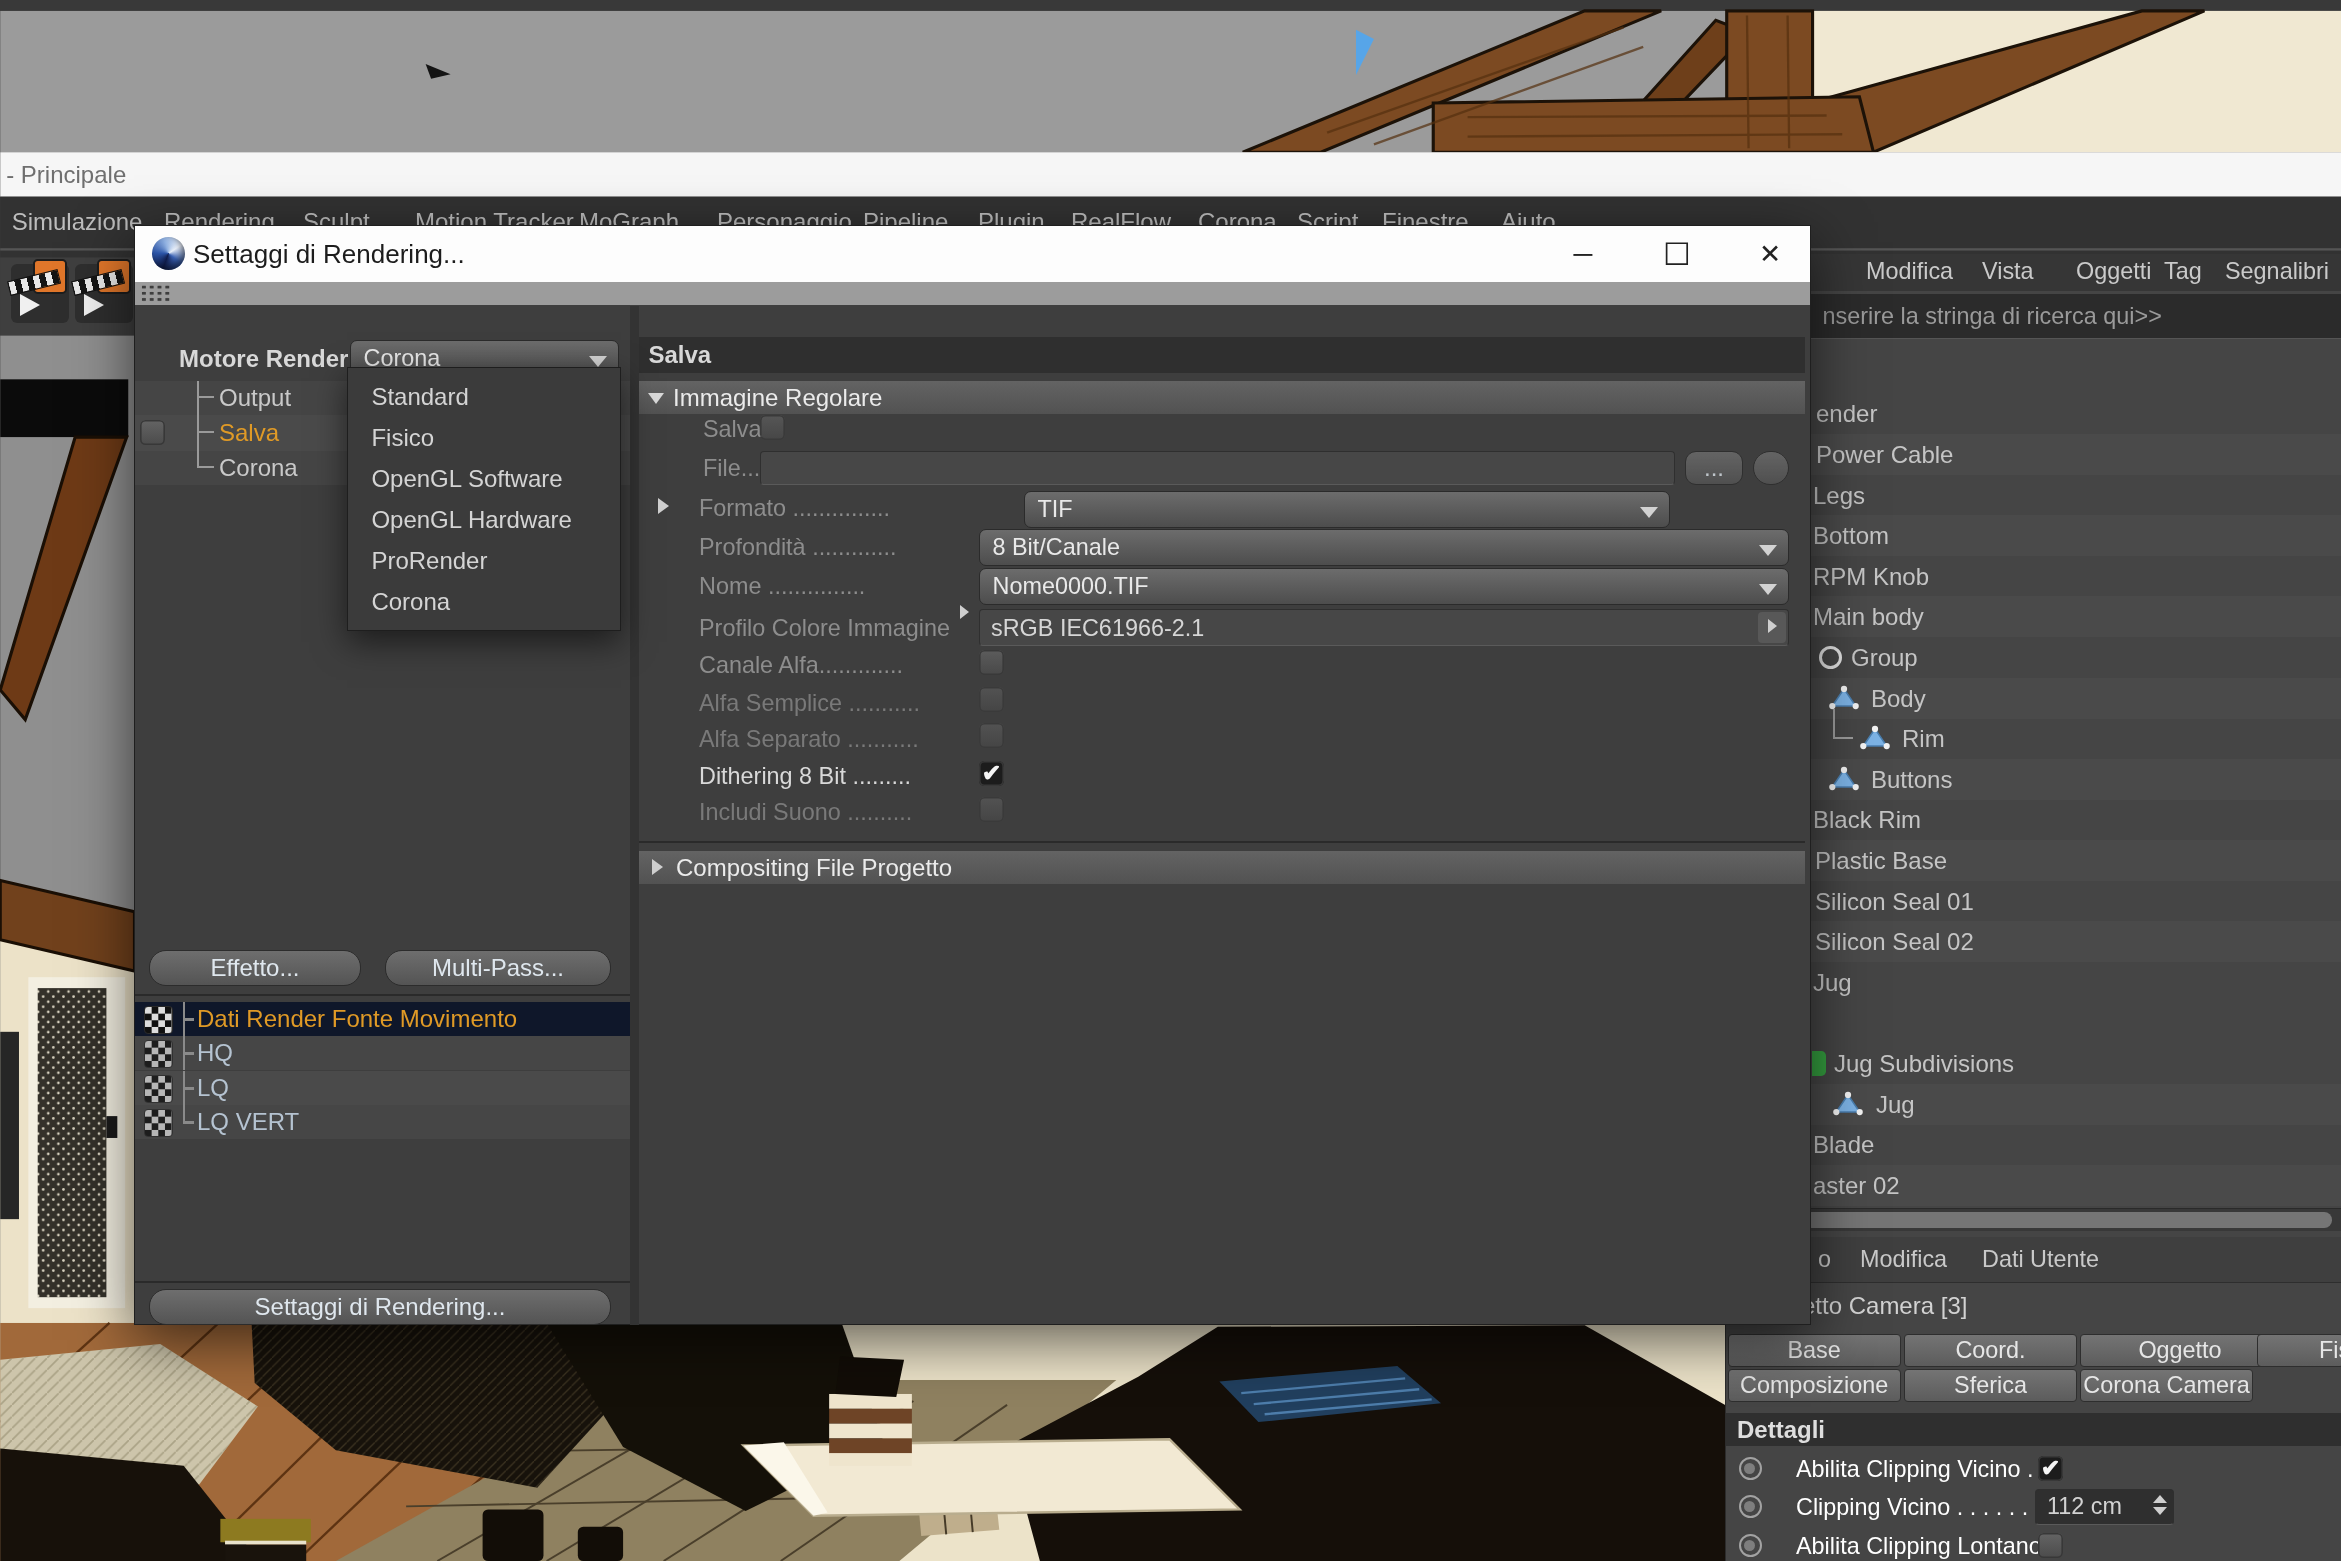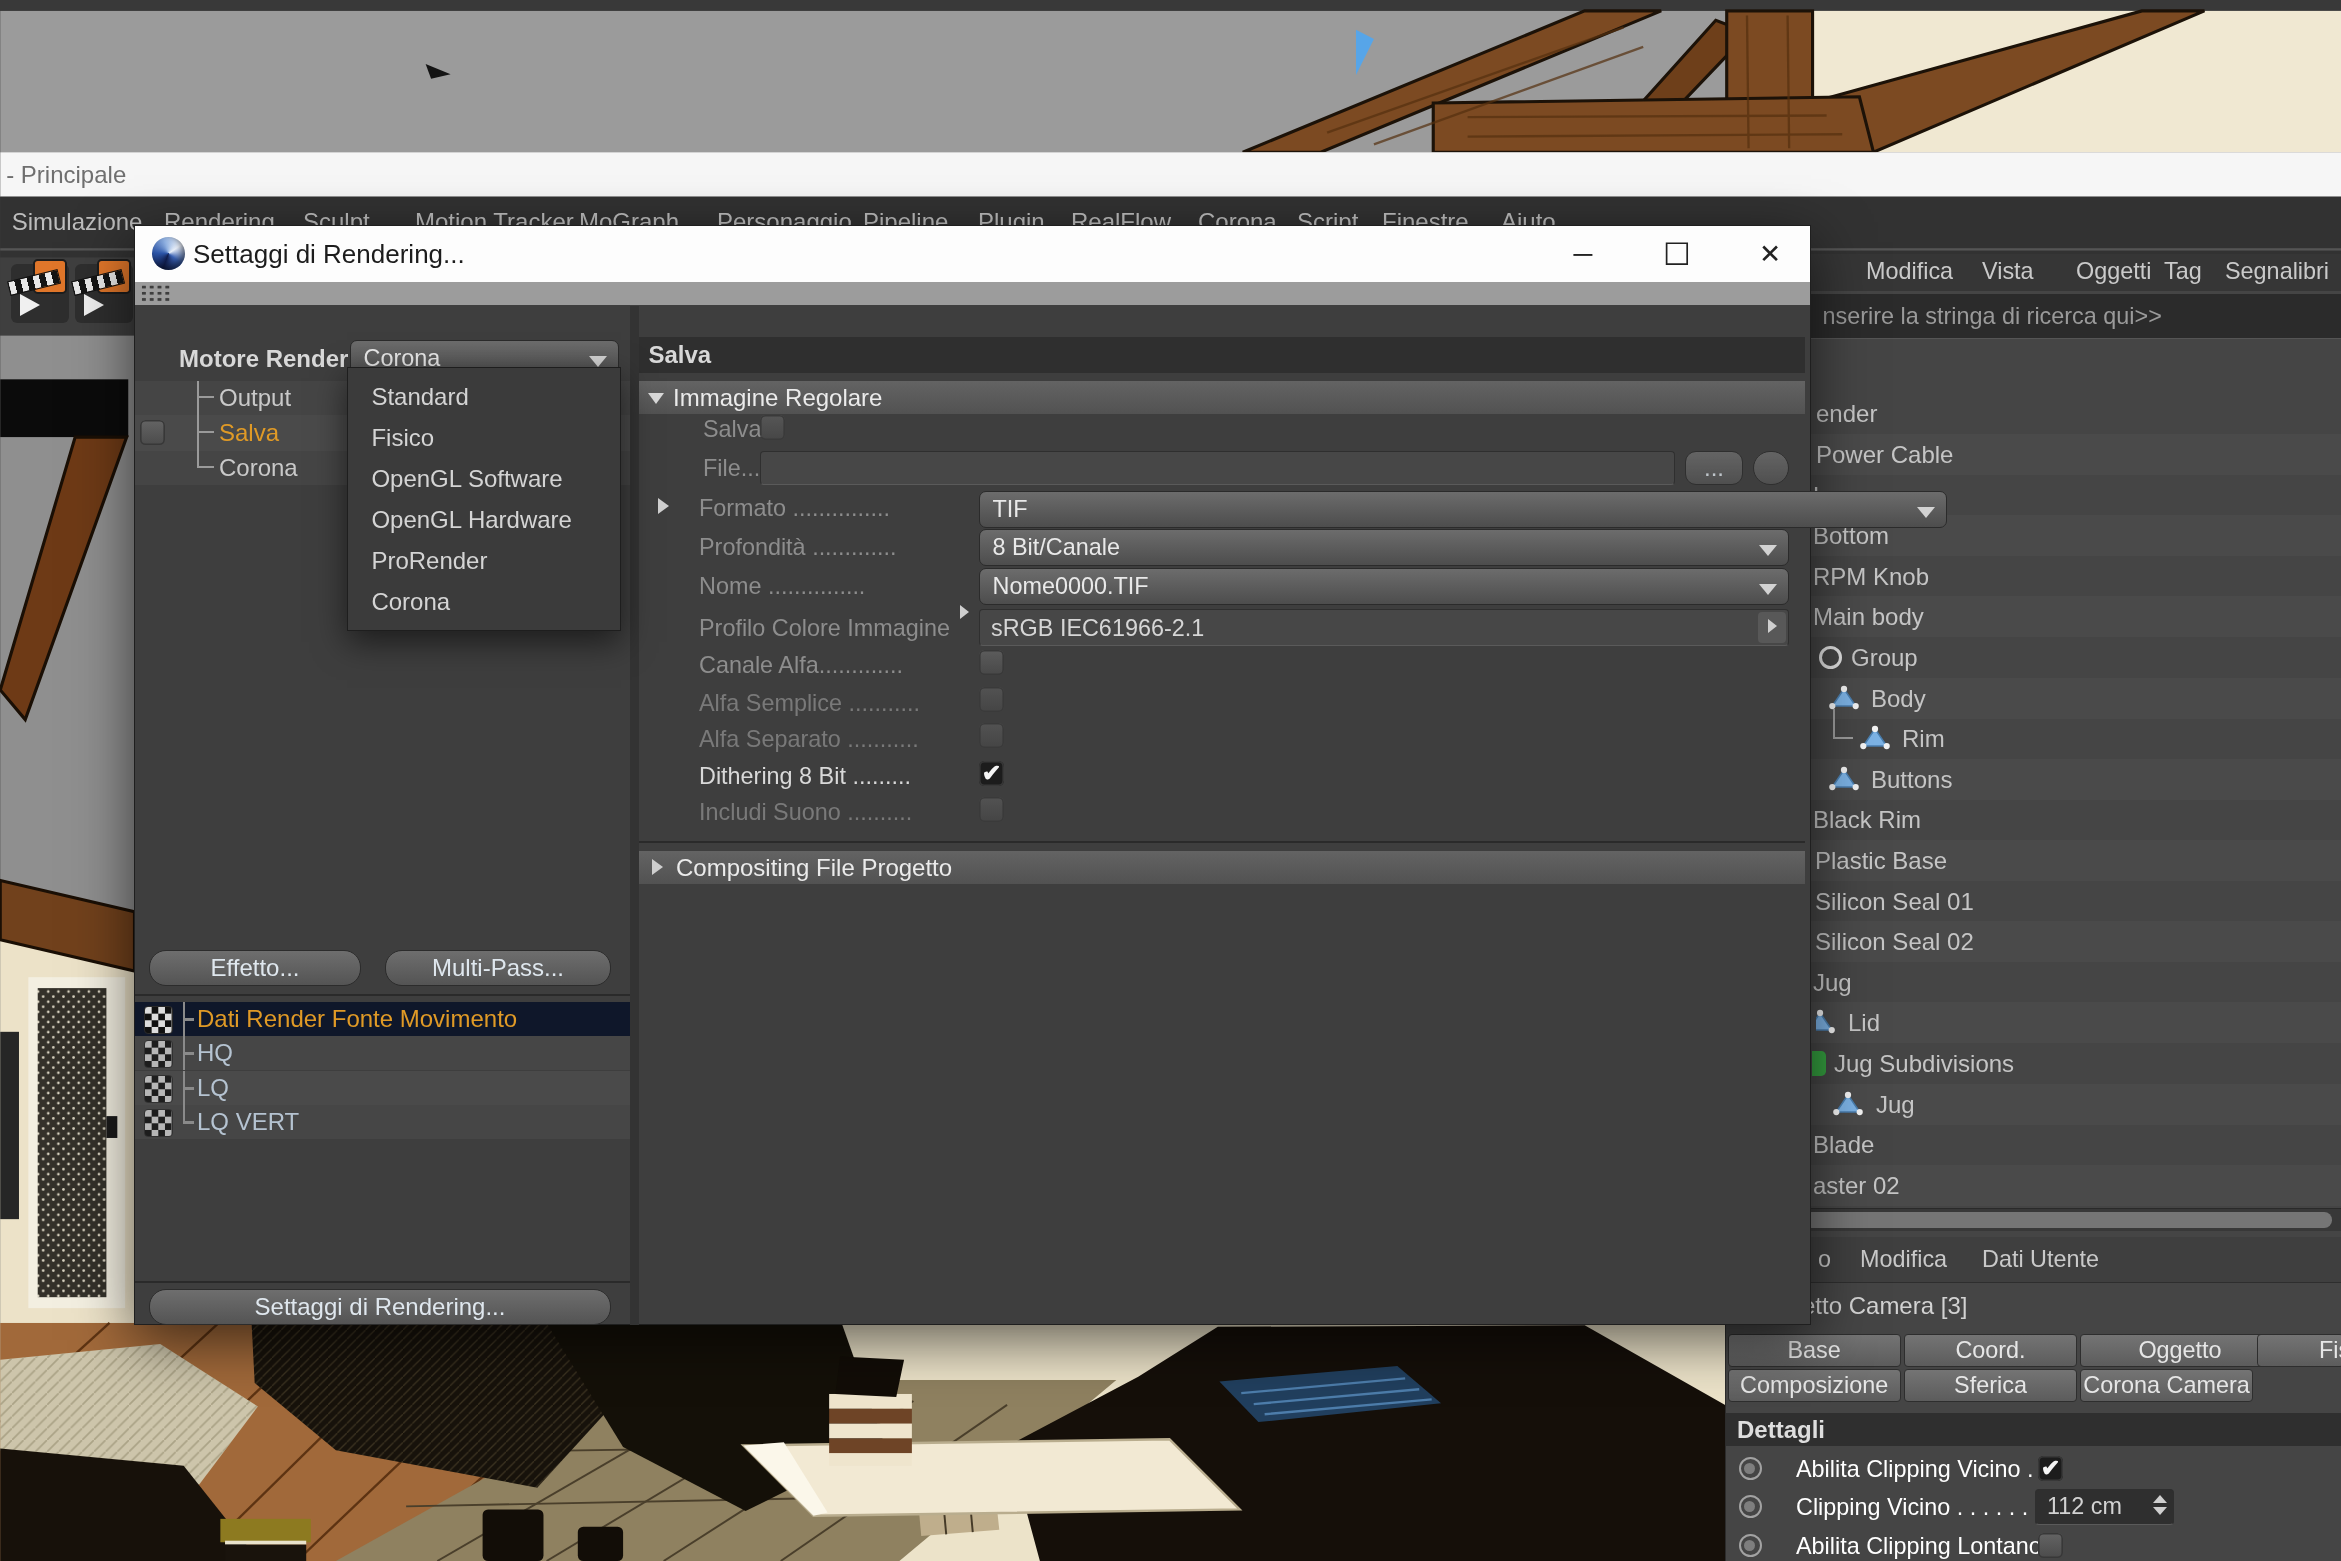--- a/index.html
+++ b/index.html
@@ -275,28 +275,20 @@
     </div>
   <div class="om-row" style="top:881px">
       <span class="om-label nw" style="left:19px">Silicon Seal 01</span>
     </div>
   <div class="om-row alt" style="top:921px">
       <span class="om-label nw" style="left:19px">Silicon Seal 02</span>
     </div>
   <div class="om-row" style="top:962px">
       <span class="om-label nw" style="left:17px">Jug</span>
     </div>
-  <div class="om-row alt" style="top:1002px">
-    <svg class="poly-icon" width="19" height="26.5" style="position:absolute;left:20px;top:7px;" viewBox="0 0 24 34">
-        <polygon points="5,5 20,27 -10,27" fill="#7cb2e4" stroke="#4a7eae" stroke-width="2"></polygon>
-        <circle cx="5" cy="5" r="4" fill="#f2f2f2"></circle>
-        <circle cx="20" cy="27" r="4" fill="#f2f2f2"></circle>
-      </svg>
-    <span class="om-label nw" style="left:52px">Lid</span>
-  </div>
   <div class="om-row" style="top:1043px">
     <span style="position:absolute;left:15.6px;top:7.8px;width:14px;height:25px;background:#35a040;border-radius:0 4.7px 4.7px 0;"></span>
     <span class="om-label nw" style="left:38px">Jug Subdivisions</span>
   </div>
   <div class="om-row alt" style="top:1084px">
     <svg class="poly-icon" width="30" height="26.5" style="position:absolute;left:37px;top:7px;" viewBox="0 0 38 34">
         <polygon points="19,5 34,27 4,27" fill="#7cb2e4" stroke="#4a7eae" stroke-width="2"></polygon>
         <circle cx="19" cy="5" r="4" fill="#f2f2f2"></circle>
         <circle cx="4" cy="27" r="4" fill="#f2f2f2"></circle>
         <circle cx="34" cy="27" r="4" fill="#f2f2f2"></circle>
@@ -398,21 +390,21 @@
     <div class="inset" style="left:625px;top:225px;width:915px;height:34px;">
       <span class="nw" style="position:absolute;left:9.4px;top:3.9px;font-size:23.4px;color:#bdbdbd;"></span>
     </div>
     <div class="pill-btn" style="left:1550px;top:225px;width:58px;height:34px;line-height:31px;border-radius:11px;opacity:.8;">
       <span>...</span>
     </div>
     <div class="pill-btn" style="left:1618px;top:225px;width:36px;height:34px;border-radius:17px;opacity:.8;"></div>
 
     <span class="tri-r" style="position:absolute;left:523px;top:272px;"></span>
     <span class="dlg-label nw" style="position:absolute;left:564px;top:269px;">Formato ...............</span>
-    <div class="dropdown" style="left:844px;top:265px;width:968px;">
+    <div class="dropdown" style="left:889px;top:265px;width:646px;">
       <span class="nw">TIF</span>
       <span class="dd-arrow"></span>
     </div>
 
     <span class="dlg-label nw" style="position:absolute;left:564px;top:308px;">Profondità .............</span>
     <div class="dropdown" style="left:844px;top:303px;width:810px;">
       <span class="nw">8 Bit/Canale</span>
       <span class="dd-arrow"></span>
     </div>
 

